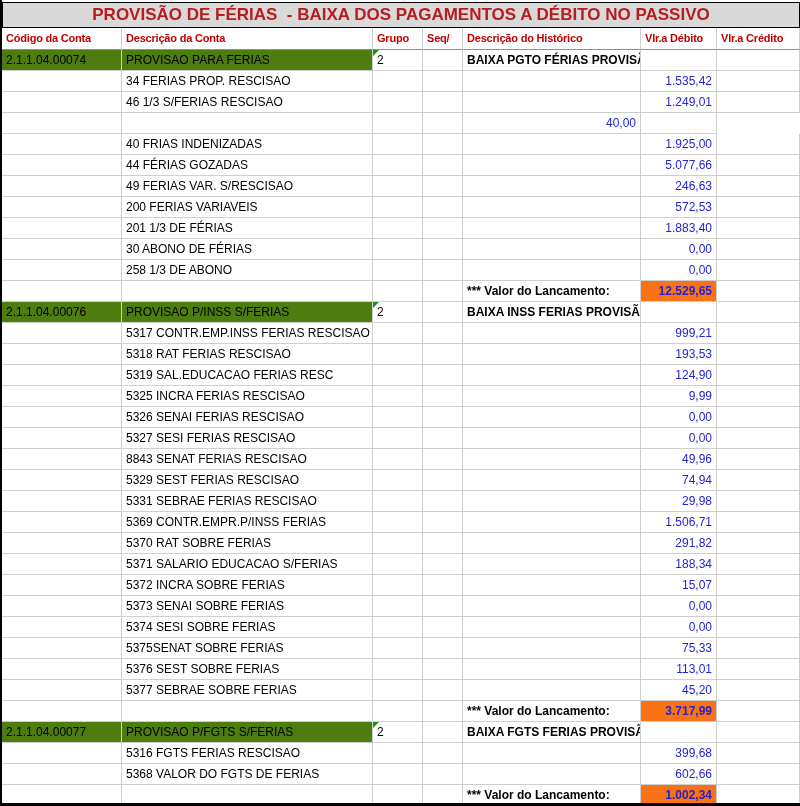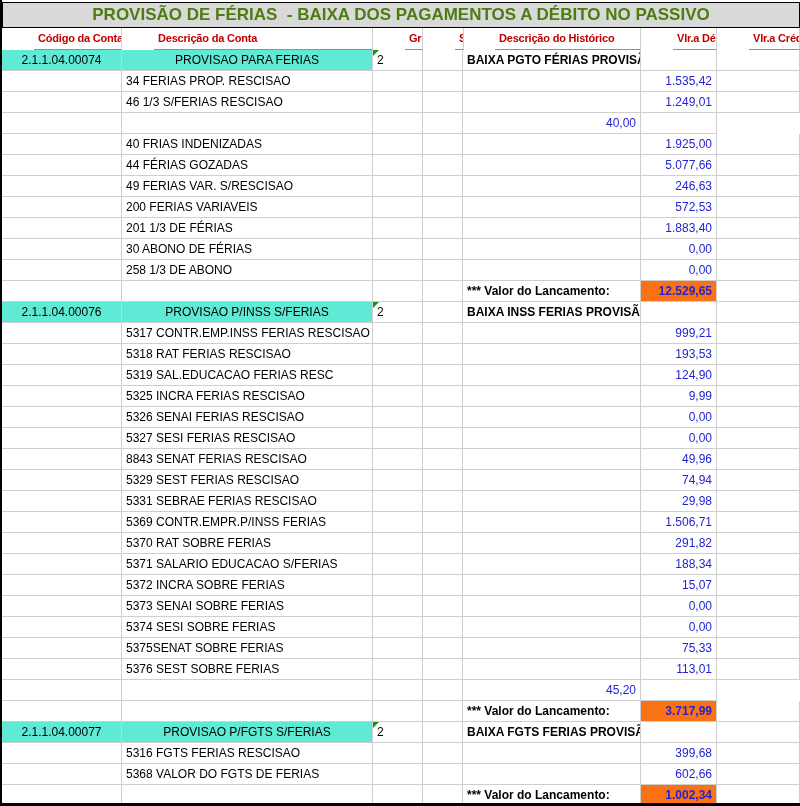--- a/index.html
+++ b/index.html
@@ -2,32 +2,32 @@
 <html><head>
 <meta charset="utf-8">
 <style>
   * { margin:0; padding:0; box-sizing:border-box; }
   html,body { width:800px; height:806px; background:#fff; overflow:hidden; }
   body { font-family:"Liberation Sans", sans-serif; }
   .sheet { position:relative; width:800px; height:806px; background:#fff;
            border-left:2px solid #000; padding-top:2px; }
   .title-row { height:26px; }
   .title-cell { height:26px; background:#D9D9D9; border:1px solid #000;
-                color:#4d7c0f; font-weight:bold; font-size:17px; line-height:24px;
+                color:#b91c1c; font-weight:bold; font-size:17px; line-height:24px;
                 text-align:center; white-space:pre; overflow:hidden; }
   .header-row, .row { display:grid; grid-template-columns:120px 251px 50px 40px 178px 76px 1fr; }
   .header-row { height:22px; }
   .header-row .cell { height:22px; line-height:21px; color:#C00000; font-weight:bold;
-                      font-size:11px; letter-spacing:-0.2px; border-bottom:1px solid #909090;margin-left:32px; }
+                      font-size:11px; letter-spacing:-0.2px; border-bottom:1px solid #909090; }
   .row { height:21px; }
   .cell { border-right:1px solid #CFCFCF; border-bottom:1px solid #CFCFCF;
           padding:0 4px; font-size:12px; line-height:20px; white-space:nowrap;
           overflow:hidden; position:relative; color:#000; background:#fff; }
   .header-row .cell { background:#fff; }
-  .hl { background:#5eead4;text-align:center; }
+  .hl { background:#4d7c0f; }
   .num { text-align:right; color:#2323D2; }
   .hist-bold { font-weight:bold; }
   .total-label { font-weight:bold; }
   .total-val { background:#f97316; font-weight:bold; }
   .tri { position:absolute; top:0; left:0; width:0; height:0;
          border-left:6px solid #1E8E1E; border-bottom:6px solid transparent; }
   .bottom-bar { position:absolute; left:0; right:0; bottom:0; height:3px; background:#000; }
 </style>
 </head>
 <body>
@@ -310,20 +310,21 @@
         <div class="cell c-code"></div>
         <div class="cell c-desc">5376 SEST SOBRE FERIAS</div>
         <div class="cell c-grupo"></div>
         <div class="cell c-seq"></div>
         <div class="cell c-hist"></div>
         <div class="cell c-debit num">113,01</div>
         <div class="cell c-credit num"></div>
       </div>
       <div class="row">
         <div class="cell c-code"></div>
+        <div class="cell c-desc">5377 SEBRAE SOBRE FERIAS</div>
         <div class="cell c-grupo"></div>
         <div class="cell c-seq"></div>
         <div class="cell c-hist"></div>
         <div class="cell c-debit num">45,20</div>
         <div class="cell c-credit num"></div>
       </div>
       <div class="row">
         <div class="cell c-code"></div>
         <div class="cell c-desc"></div>
         <div class="cell c-grupo"></div>

